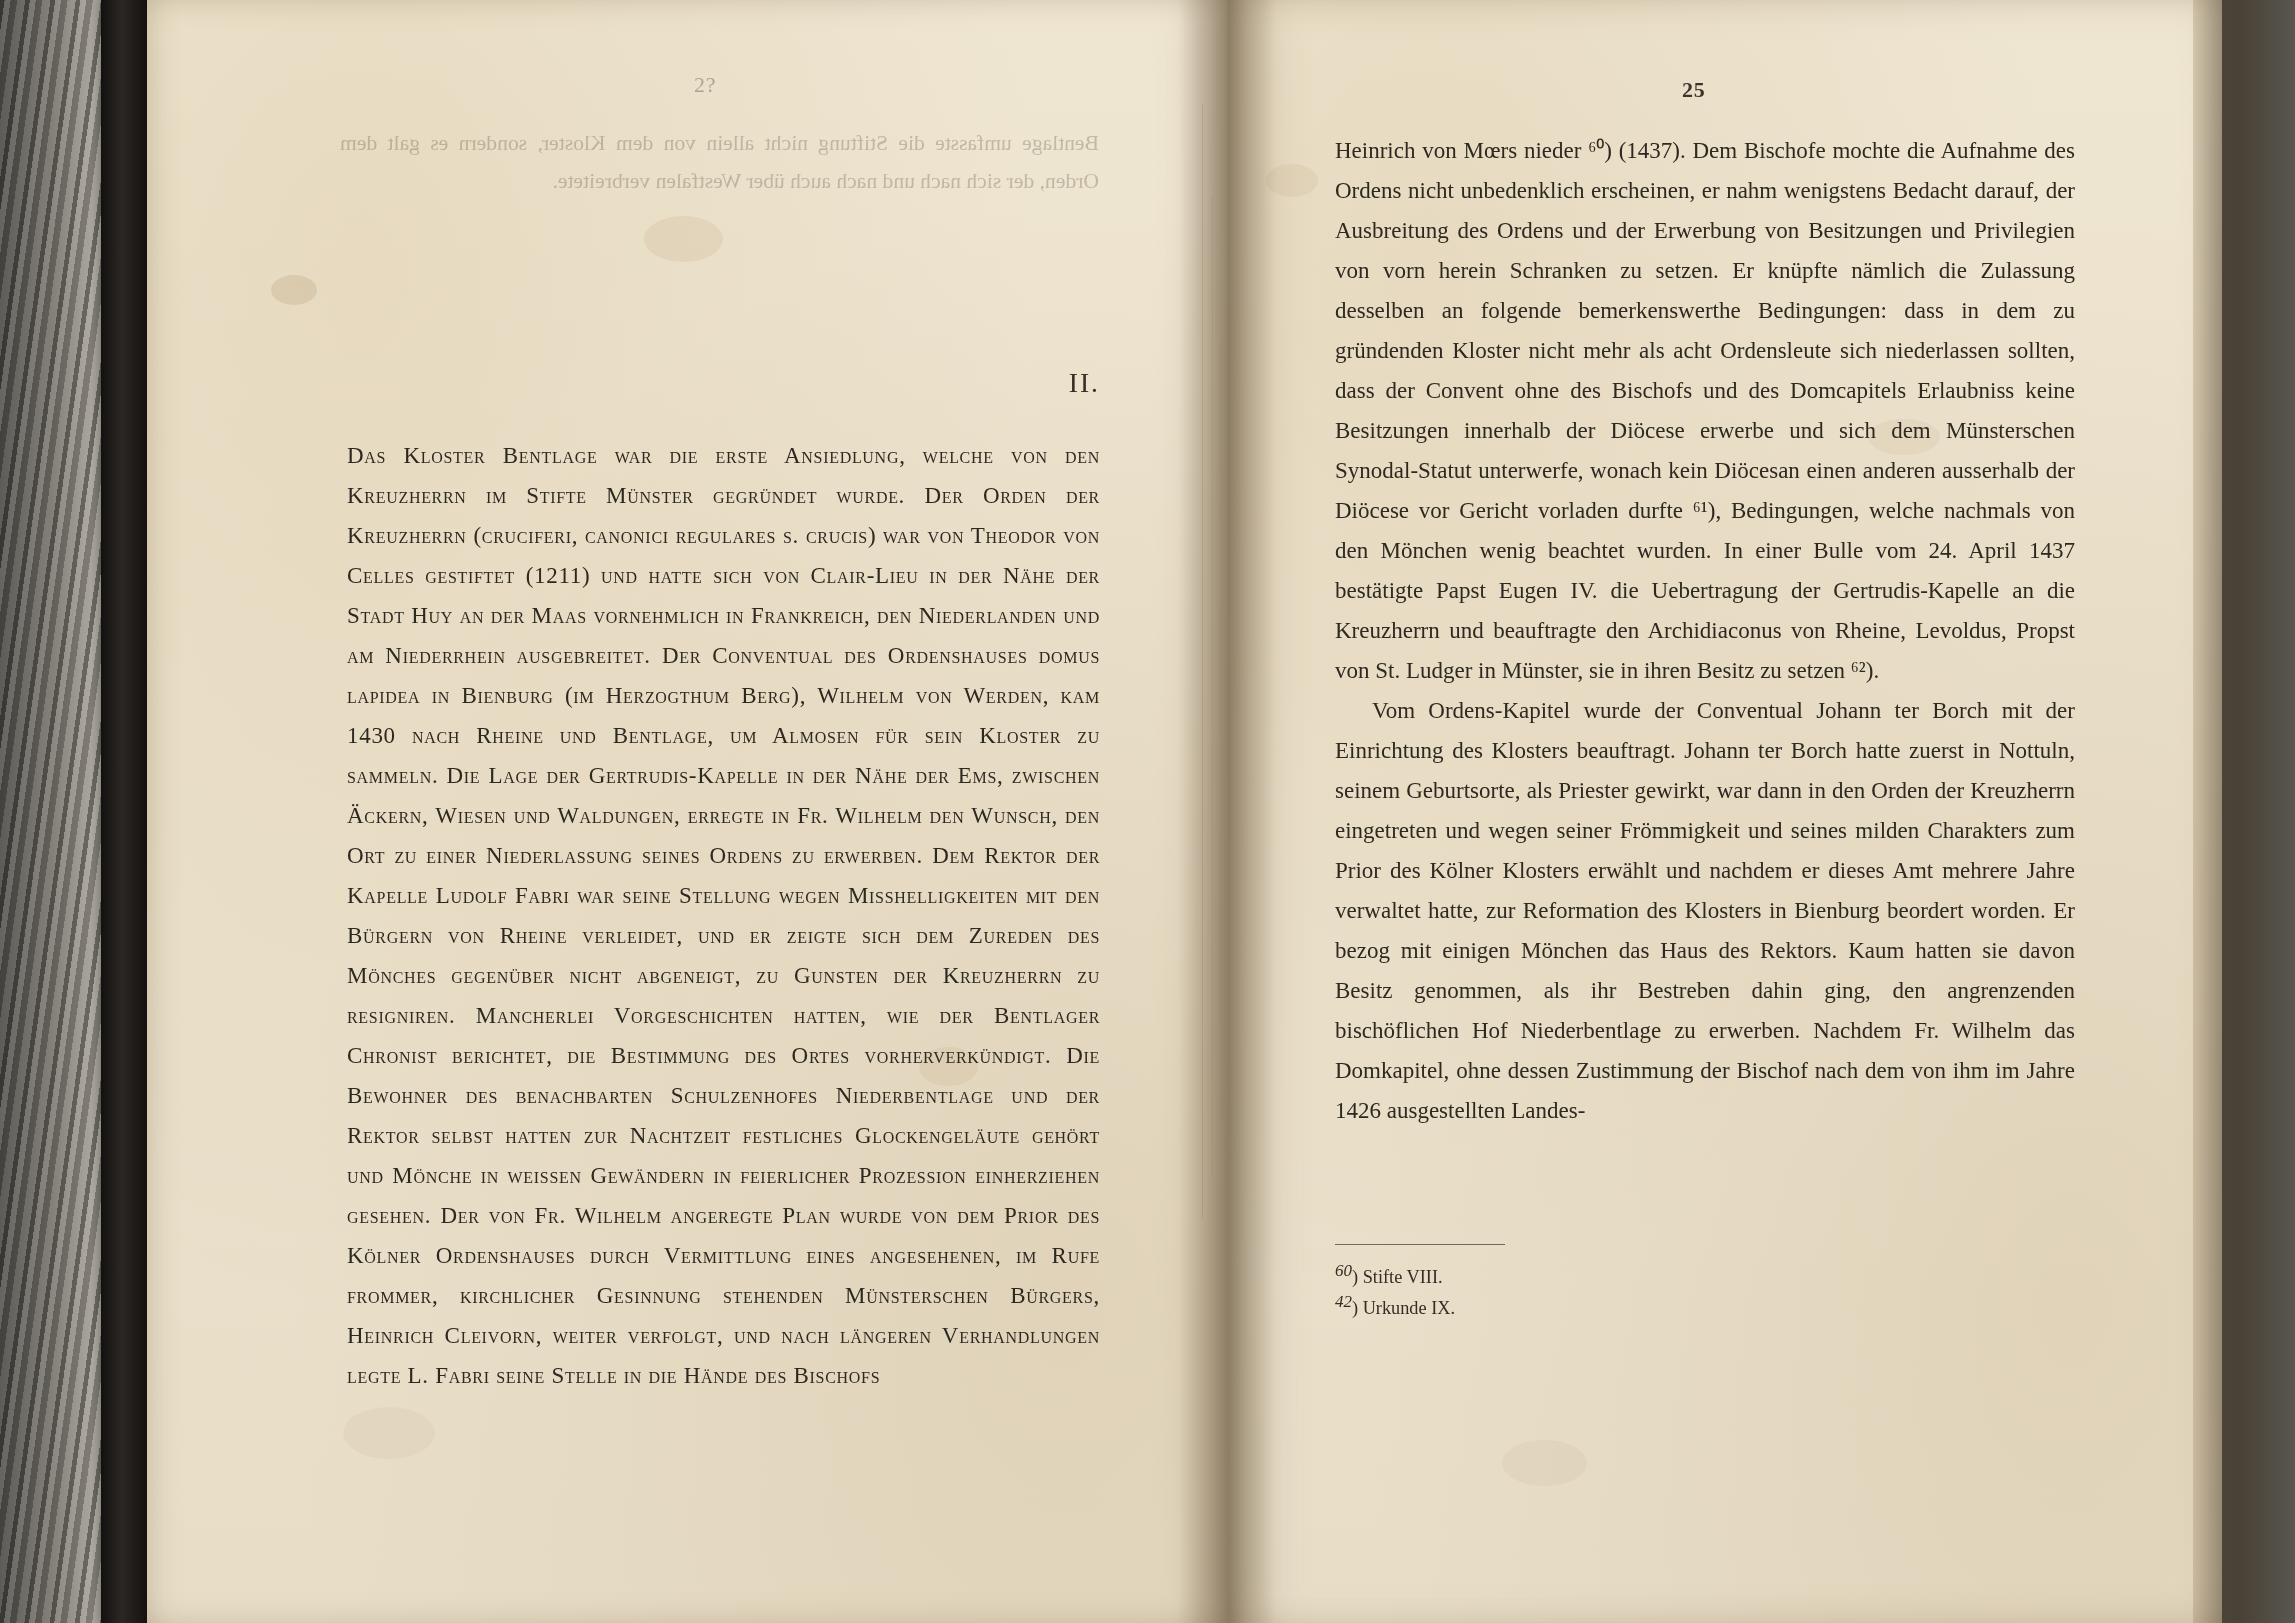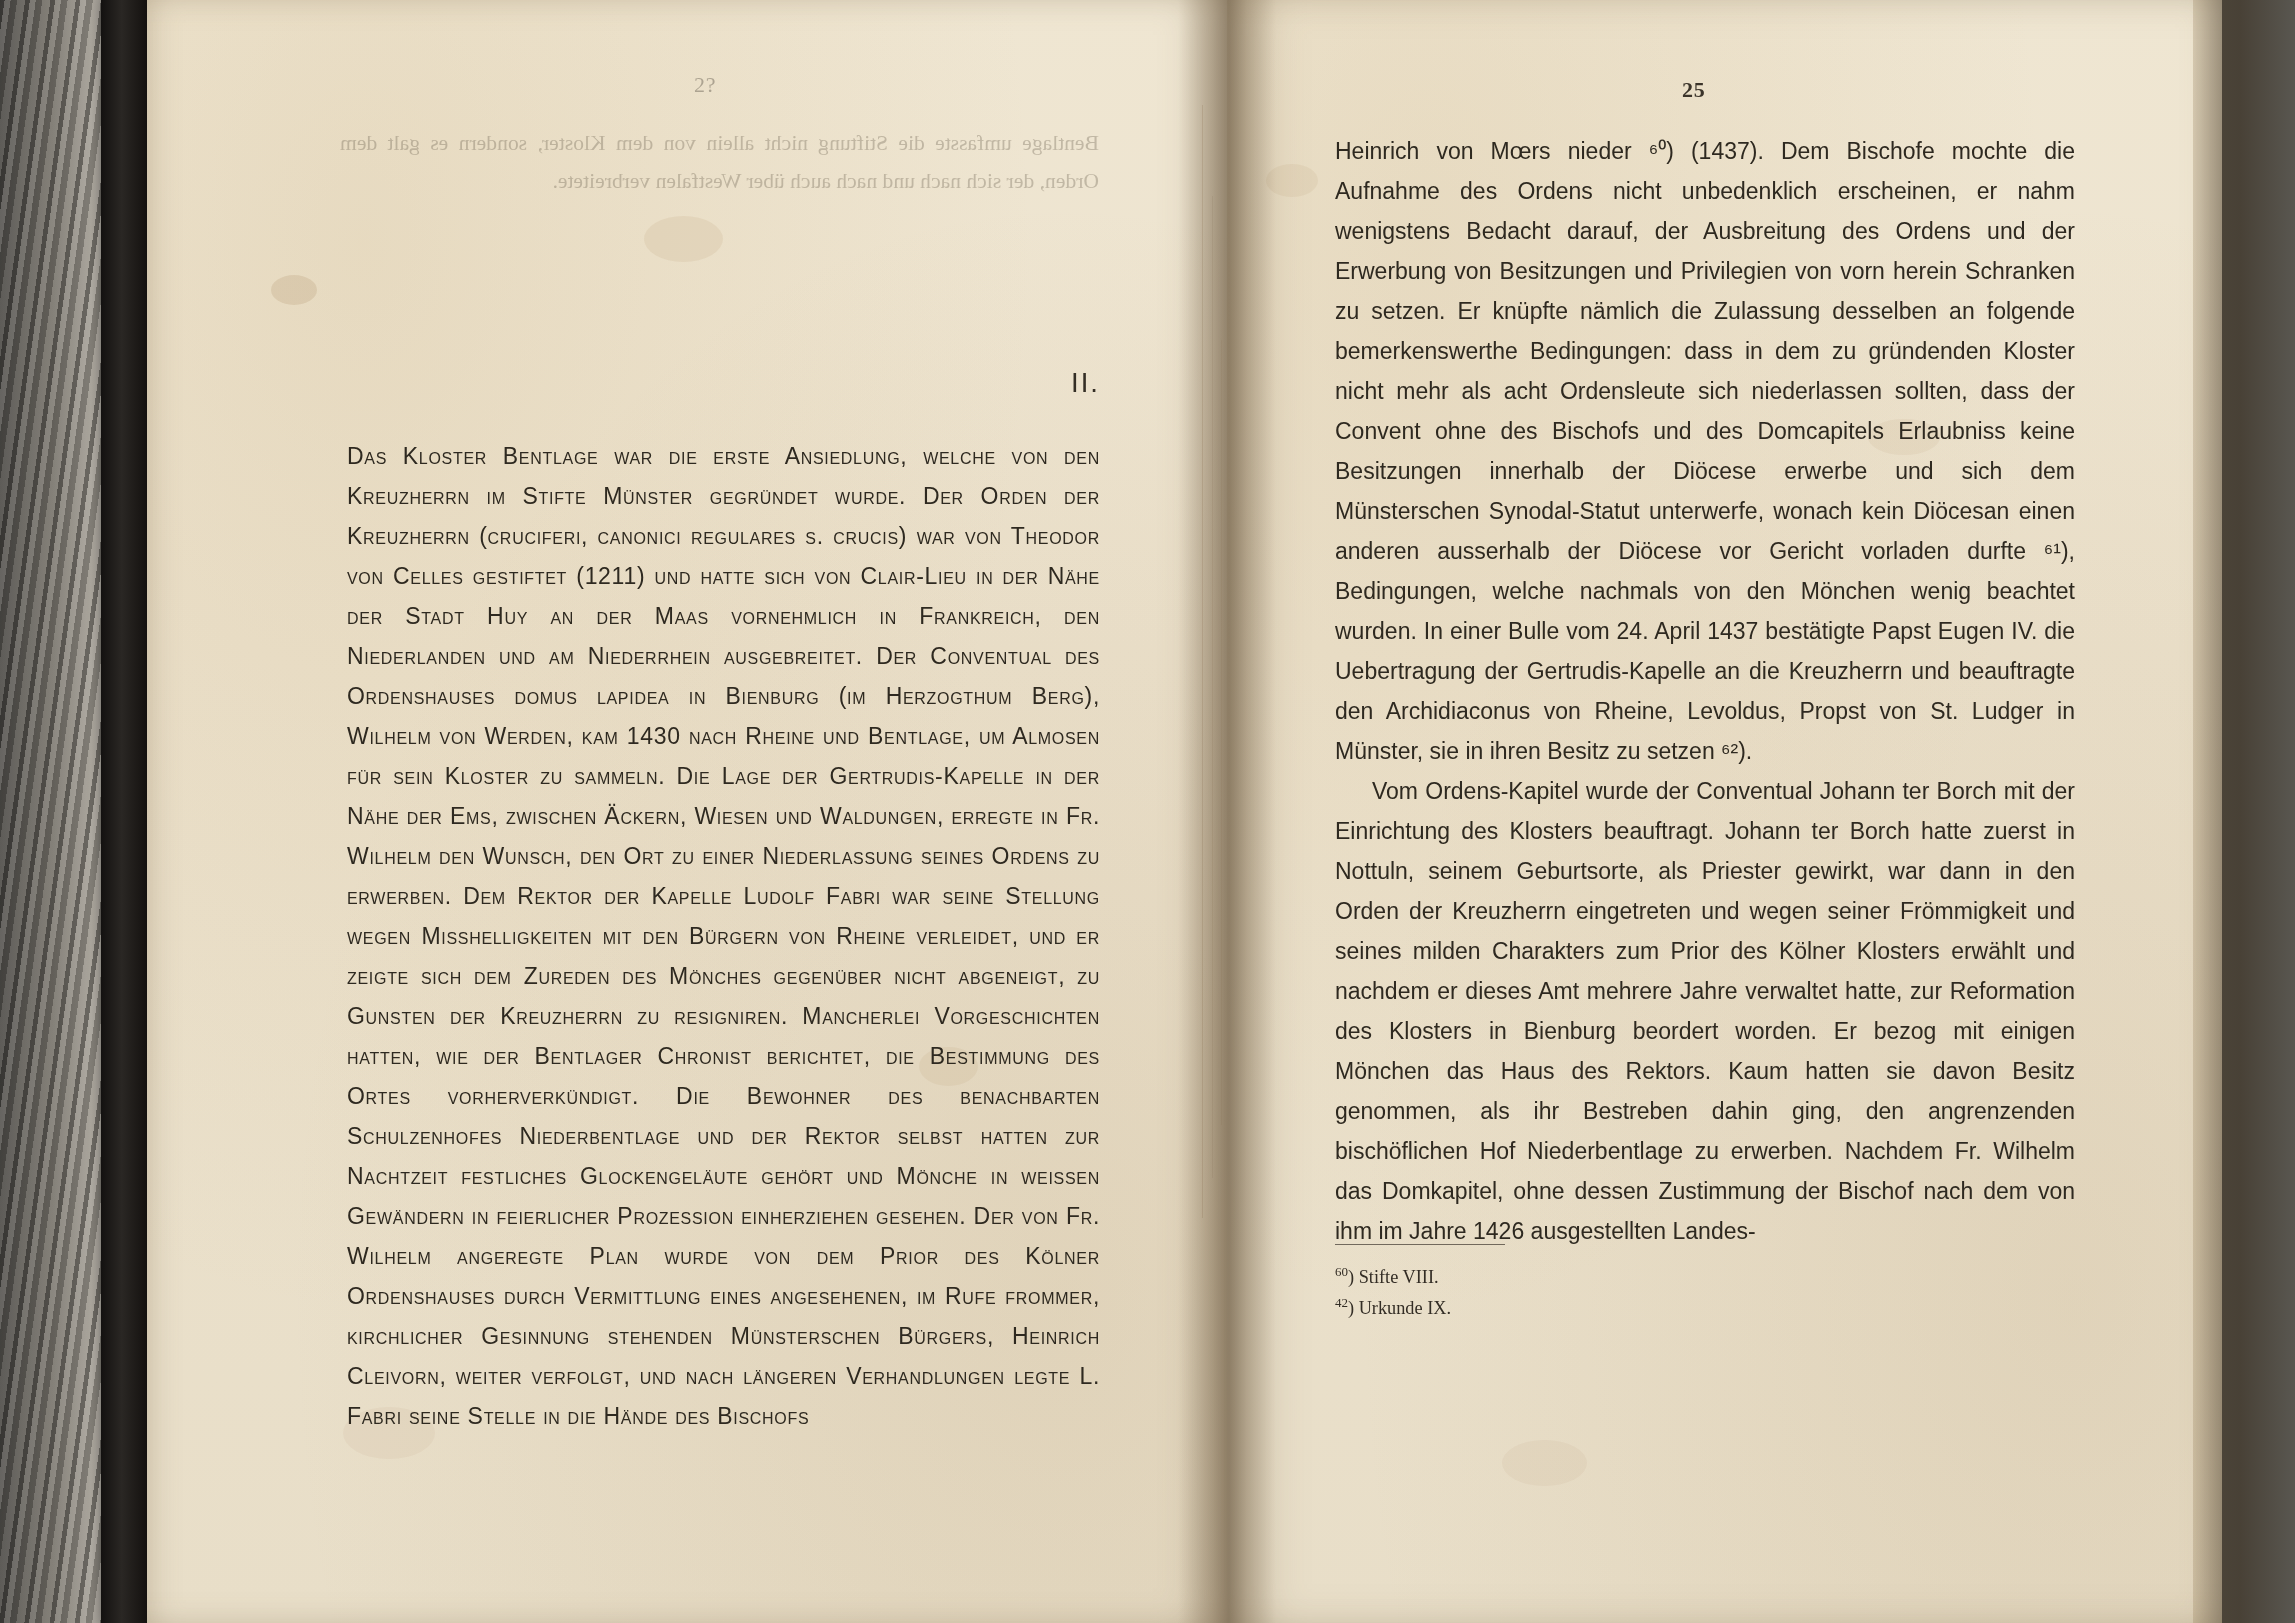--- a/index.html
+++ b/index.html
@@ -99,21 +99,21 @@
     position: absolute;
     border-radius: 50%;
     background: rgba(150,110,60,0.15);
     pointer-events: none;
   }
 
   
   .col {
     position: absolute;
     color: #2f2a22;
-    font-family: Liberation Sans, sans-serif;
+    font-family: Liberation Serif, serif;
     text-align: justify;
   }
   .col-left {
     left: 347px;
     top: 367px;
     width: 753px;
   }
   .col-right {
     left: 1335px;
     top: 131px;
@@ -164,23 +164,24 @@
     background: #4a4238;
     opacity: 0.75;
     margin-bottom: 17px;
   }
   .footnote {
     font-size: 18.3px;
     line-height: 31px;
     color: #332d25;
   }
   .footnote .fnum {
-    font-size: 13px;
+    font-size: 17px;
     vertical-align: super;
     line-height: 0;
+    font-style: italic;
   }
 
   
   .showthrough {
     position: absolute;
     left: 340px;
     top: 124px;
     width: 759px;
     font-size: 21.6px;
     line-height: 38px;

